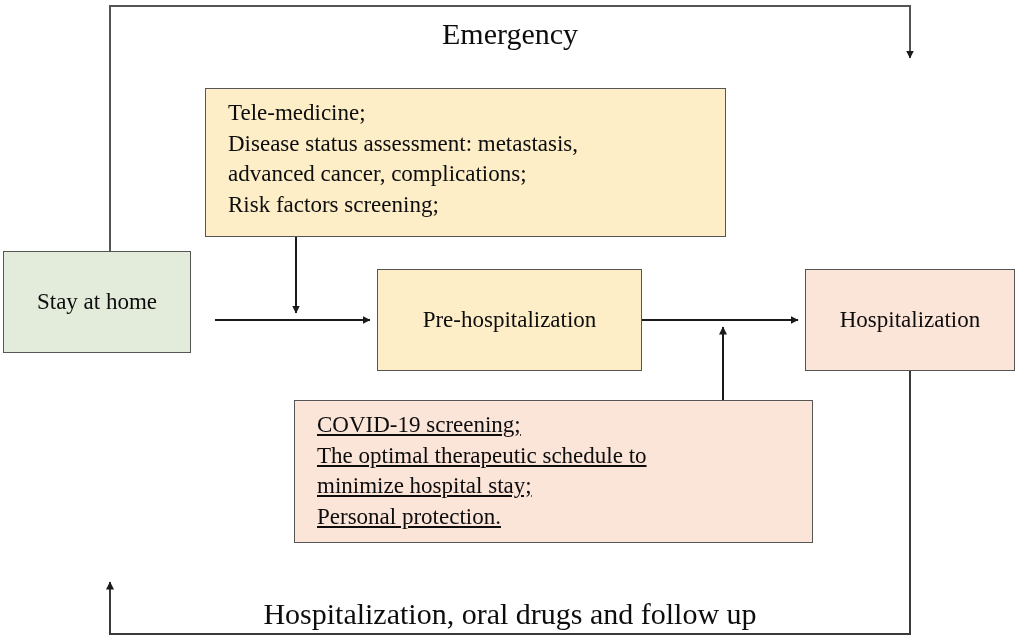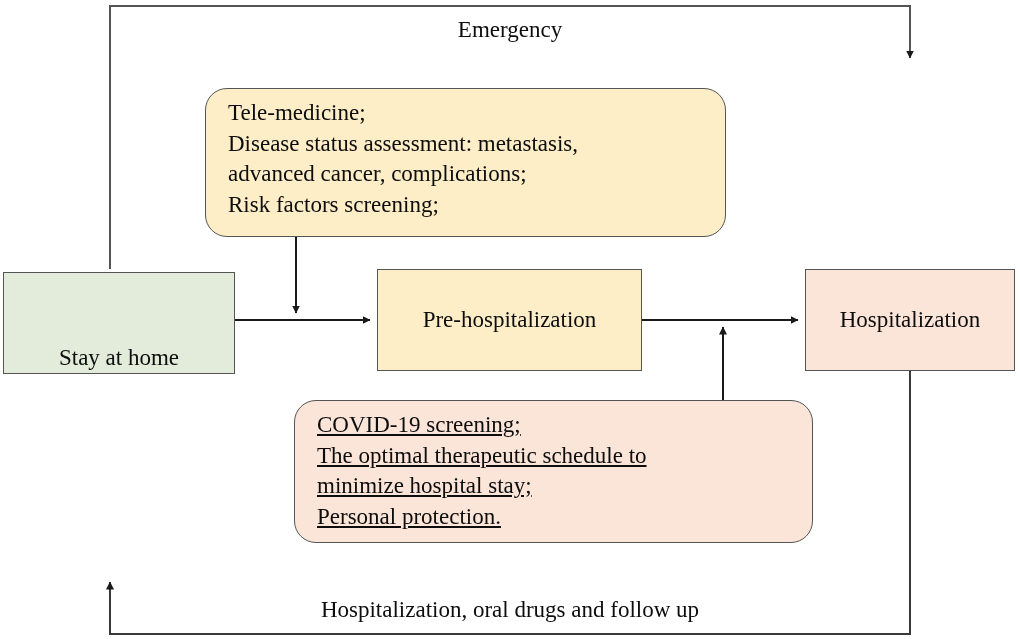--- a/index.html
+++ b/index.html
@@ -25,30 +25,29 @@
     justify-content: center;
     font-size: 23px;
     line-height: 1.25;
     color: #0d0d0d;
   }
   .node.text-left {
     align-items: flex-start;
     justify-content: flex-start;
     padding: 9px 0 0 22px;
     text-align: left;
-    border-radius: 22px;
   }
   .node .lines {
     white-space: pre-line;
     font-size: 23px;
     line-height: 1.33;
   }
   .loop-label {
     position: absolute;
-    font-size: 23px;
+    font-size: 30px;
     white-space: nowrap;
     color: #0d0d0d;
     text-align: center;
   }
   svg.edges {
     position: absolute;
     left: 0;
     top: 0;
     width: 1020px;
     height: 639px;
@@ -94,21 +93,21 @@
 
   <div class="loop-label" style="left:0; top:17px; width:1020px;">Emergency</div>
 
   <div class="node text-left" style="left:205px; top:88px; width:521px; height:149px; background:#fdeec8;">
     <div class="lines">Tele-medicine;
 Disease status assessment: metastasis,
 advanced cancer, complications;
 Risk factors screening;</div>
   </div>
 
-  <div class="node" style="left:3px; top:272px; width:232px; height:102px; background:#e3ecdb;align-items:flex-end;">
+  <div class="node" style="left:3px; top:251px; width:188px; height:102px; background:#e3ecdb;">
     <span>Stay at home</span>
   </div>
 
   <div class="node" style="left:805px; top:269px; width:210px; height:102px; background:#fbe4d8;">
     <span>Hospitalization</span>
   </div>
 
   <div class="node" style="left:377px; top:269px; width:265px; height:102px; background:#fdeec8;">
     <span>Pre-hospitalization</span>
   </div>

